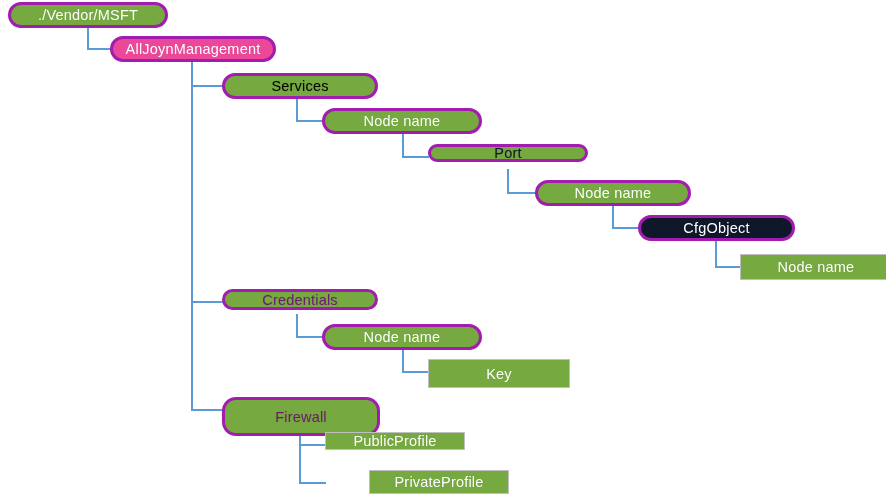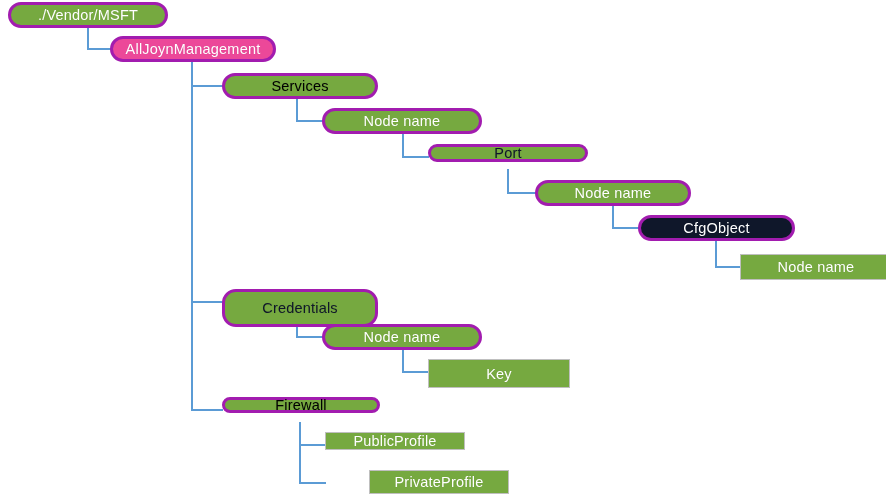--- a/index.html
+++ b/index.html
@@ -80,30 +80,30 @@
       </div>
       <div class="node rounded italic" style="left: 535px; top: 180px; width: 156px; height: 26px; background: rgb(118, 169, 64); color: rgb(255, 255, 255);">
         <span class="node-label">Node name</span>
       </div>
       <div class="node rounded" style="left: 638px; top: 215px; width: 157px; height: 26px; background: #0f172a; color: rgb(255, 255, 255);">
         <span class="node-label">CfgObject</span>
       </div>
       <div class="node rect italic" style="left: 740px; top: 254px; width: 152px; height: 26px; background: rgb(118, 169, 64); color: rgb(255, 255, 255);">
         <span class="node-label">Node name</span>
       </div>
-      <div class="node rounded" style="left: 222px; top: 289px; width: 156px; height: 38px; background: rgb(118, 169, 64); color: #0f172a;">
+      <div class="node rounded" style="left: 222px; top: 289px; width: 156px; height: 21px; background: rgb(118, 169, 64); color: #701a75;">
         <span class="node-label">Credentials</span>
       </div>
       <div class="node rounded italic" style="left: 322px; top: 324px; width: 160px; height: 26px; background: rgb(118, 169, 64); color: rgb(255, 255, 255);">
         <span class="node-label">Node name</span>
       </div>
       <div class="node rect" style="left: 428px; top: 359px; width: 142px; height: 29px; background: rgb(118, 169, 64); color: rgb(255, 255, 255);">
         <span class="node-label">Key</span>
       </div>
-      <div class="node rounded" style="left: 222px; top: 397px; width: 158px; height: 16px; background: rgb(118, 169, 64); color: #000000;">
+      <div class="node rounded" style="left: 222px; top: 397px; width: 158px; height: 39px; background: rgb(118, 169, 64); color: #701a75;">
         <span class="node-label">Firewall</span>
       </div>
       <div class="node rect" style="left: 325px; top: 432px; width: 140px; height: 18px; background: rgb(118, 169, 64); color: rgb(255, 255, 255);">
         <span class="node-label">PublicProfile</span>
       </div>
       <div class="node rect" style="left: 325px; top: 470px; width: 140px; height: 24px; background: rgb(118, 169, 64); color: rgb(255, 255, 255); margin-left: 44px;">
         <span class="node-label">PrivateProfile</span>
       </div>
     </div>
 

